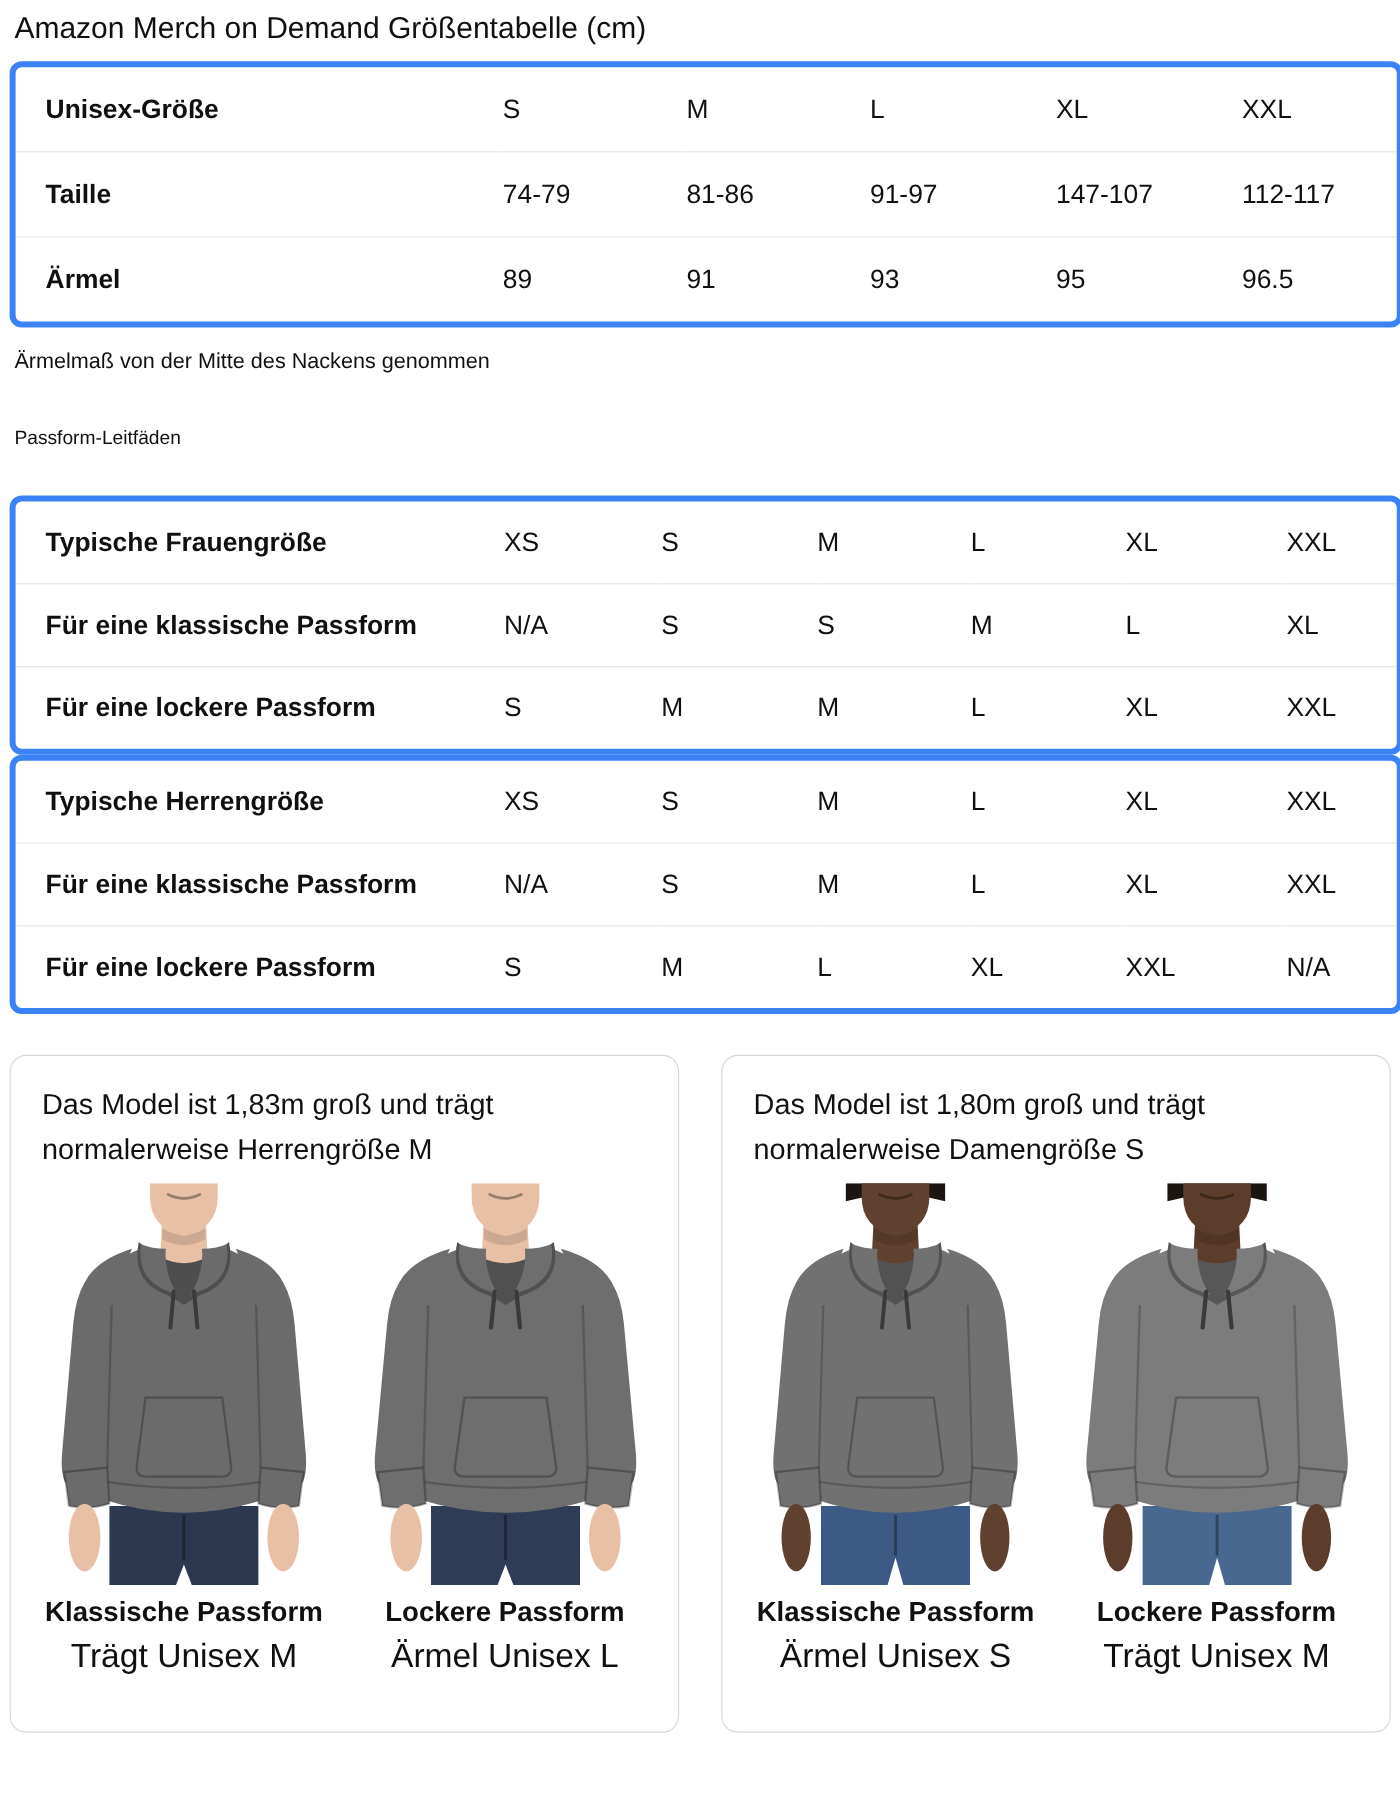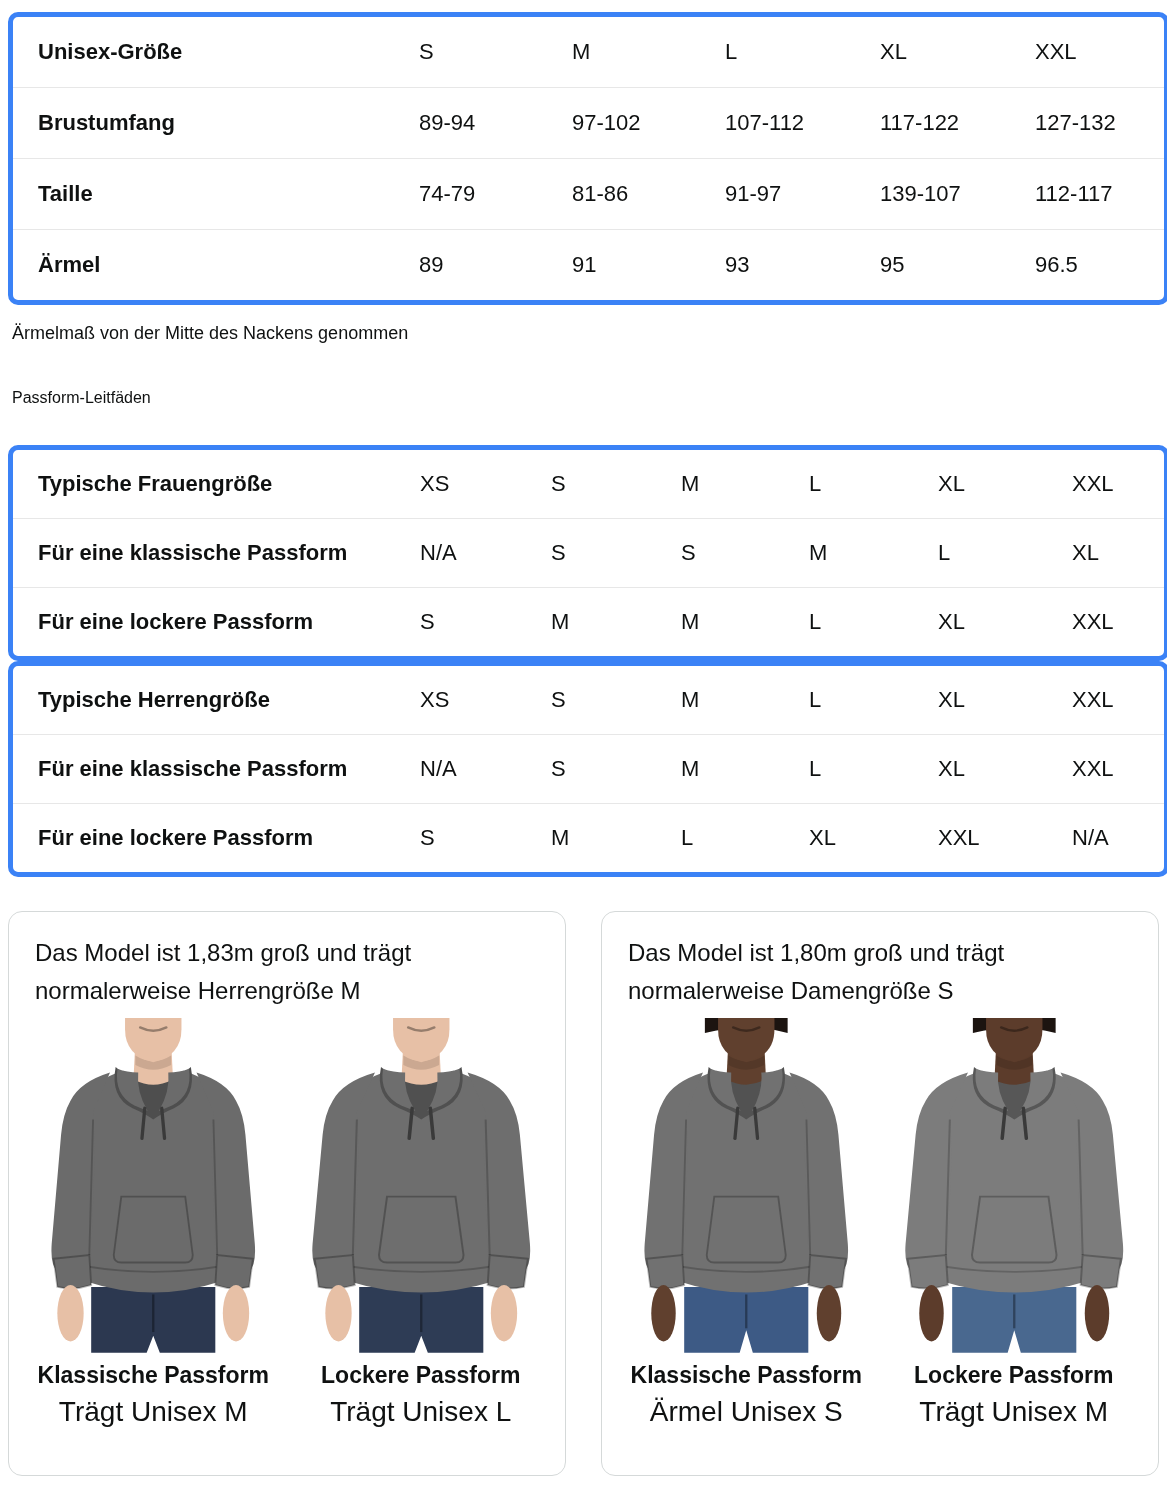--- a/index.html
+++ b/index.html
@@ -68,53 +68,46 @@
   .string{fill:none;stroke:#3a3a3a;stroke-width:3.5;stroke-linecap:round;}
   .shadow{fill:rgba(0,0,0,0.12);}
   .garment-scale{transform-origin:130px 200px;}
   .figure.loose .garment-scale{transform:scaleX(1.07);}
 </style>
 </head>
 <body>
 
 <div class="wrap">
 
+  <h1 class="page-title">Amazon Merch on Demand Größentabelle (cm)</h1>
 
   <table class="tbl t1">
     <colgroup>
         <col style="width:406px">
         <col style="width:153px">
         <col style="width:153px">
         <col style="width:155px">
         <col style="width:155px">
         <col style="width:129px">
       </colgroup>
     <tbody>
       <tr>
         <td class="lbl">Unisex-Größe</td>
         <td>S</td>
         <td>M</td>
         <td>L</td>
         <td>XL</td>
         <td>XXL</td>
       </tr>
       <tr>
-        <td class="lbl">Brustumfang</td>
-        <td>89-94</td>
-        <td>97-102</td>
-        <td>107-112</td>
-        <td>117-122</td>
-        <td>127-132</td>
-      </tr>
-      <tr>
         <td class="lbl">Taille</td>
         <td>74-79</td>
         <td>81-86</td>
         <td>91-97</td>
-        <td>139-107</td>
+        <td>147-107</td>
         <td>112-117</td>
       </tr>
       <tr>
         <td class="lbl">Ärmel</td>
         <td>89</td>
         <td>91</td>
         <td>93</td>
         <td>95</td>
         <td>96.5</td>
       </tr>
@@ -271,21 +264,21 @@
               <path class="hood-fill" d="M90,52 Q84,84 108,96 Q122,102 130,108 Q138,102 152,96 Q176,84 170,52 Q150,70 130,71 Q110,70 90,52 Z"></path>
               <path class="hoodie-fill" d="M92,54 Q88,82 110,93 L124,99 Q112,78 114,58 Q102,58 92,54 Z"></path>
               <path class="hoodie-fill" d="M168,54 Q172,82 150,93 L136,99 Q148,78 146,58 Q158,58 168,54 Z"></path>
               <path class="string" d="M121,96 L118,128"></path>
               <path class="string" d="M139,96 L142,128"></path>
             </g>
             <ellipse class="skin-fill" cx="42" cy="314" rx="14" ry="30"></ellipse>
             <ellipse class="skin-fill" cx="218" cy="314" rx="14" ry="30"></ellipse>
           </svg>
           <div class="fit-label">Lockere Passform</div>
-          <div class="size-label">Trägt Unisex L</div>
+          <div class="size-label">Ärmel Unisex L</div>
         </div>
 
       </div>
     </section>
 
     <section class="card">
       <p class="desc">Das Model ist 1,80m groß und trägt normalerweise Damengröße S</p>
       <div class="figures">
 
         <div class="figure" style="--skin: #60402e; --hoodie: #717171; --hood: #525252; --jeans: #3d5a85; --hair: #1c1410;">

